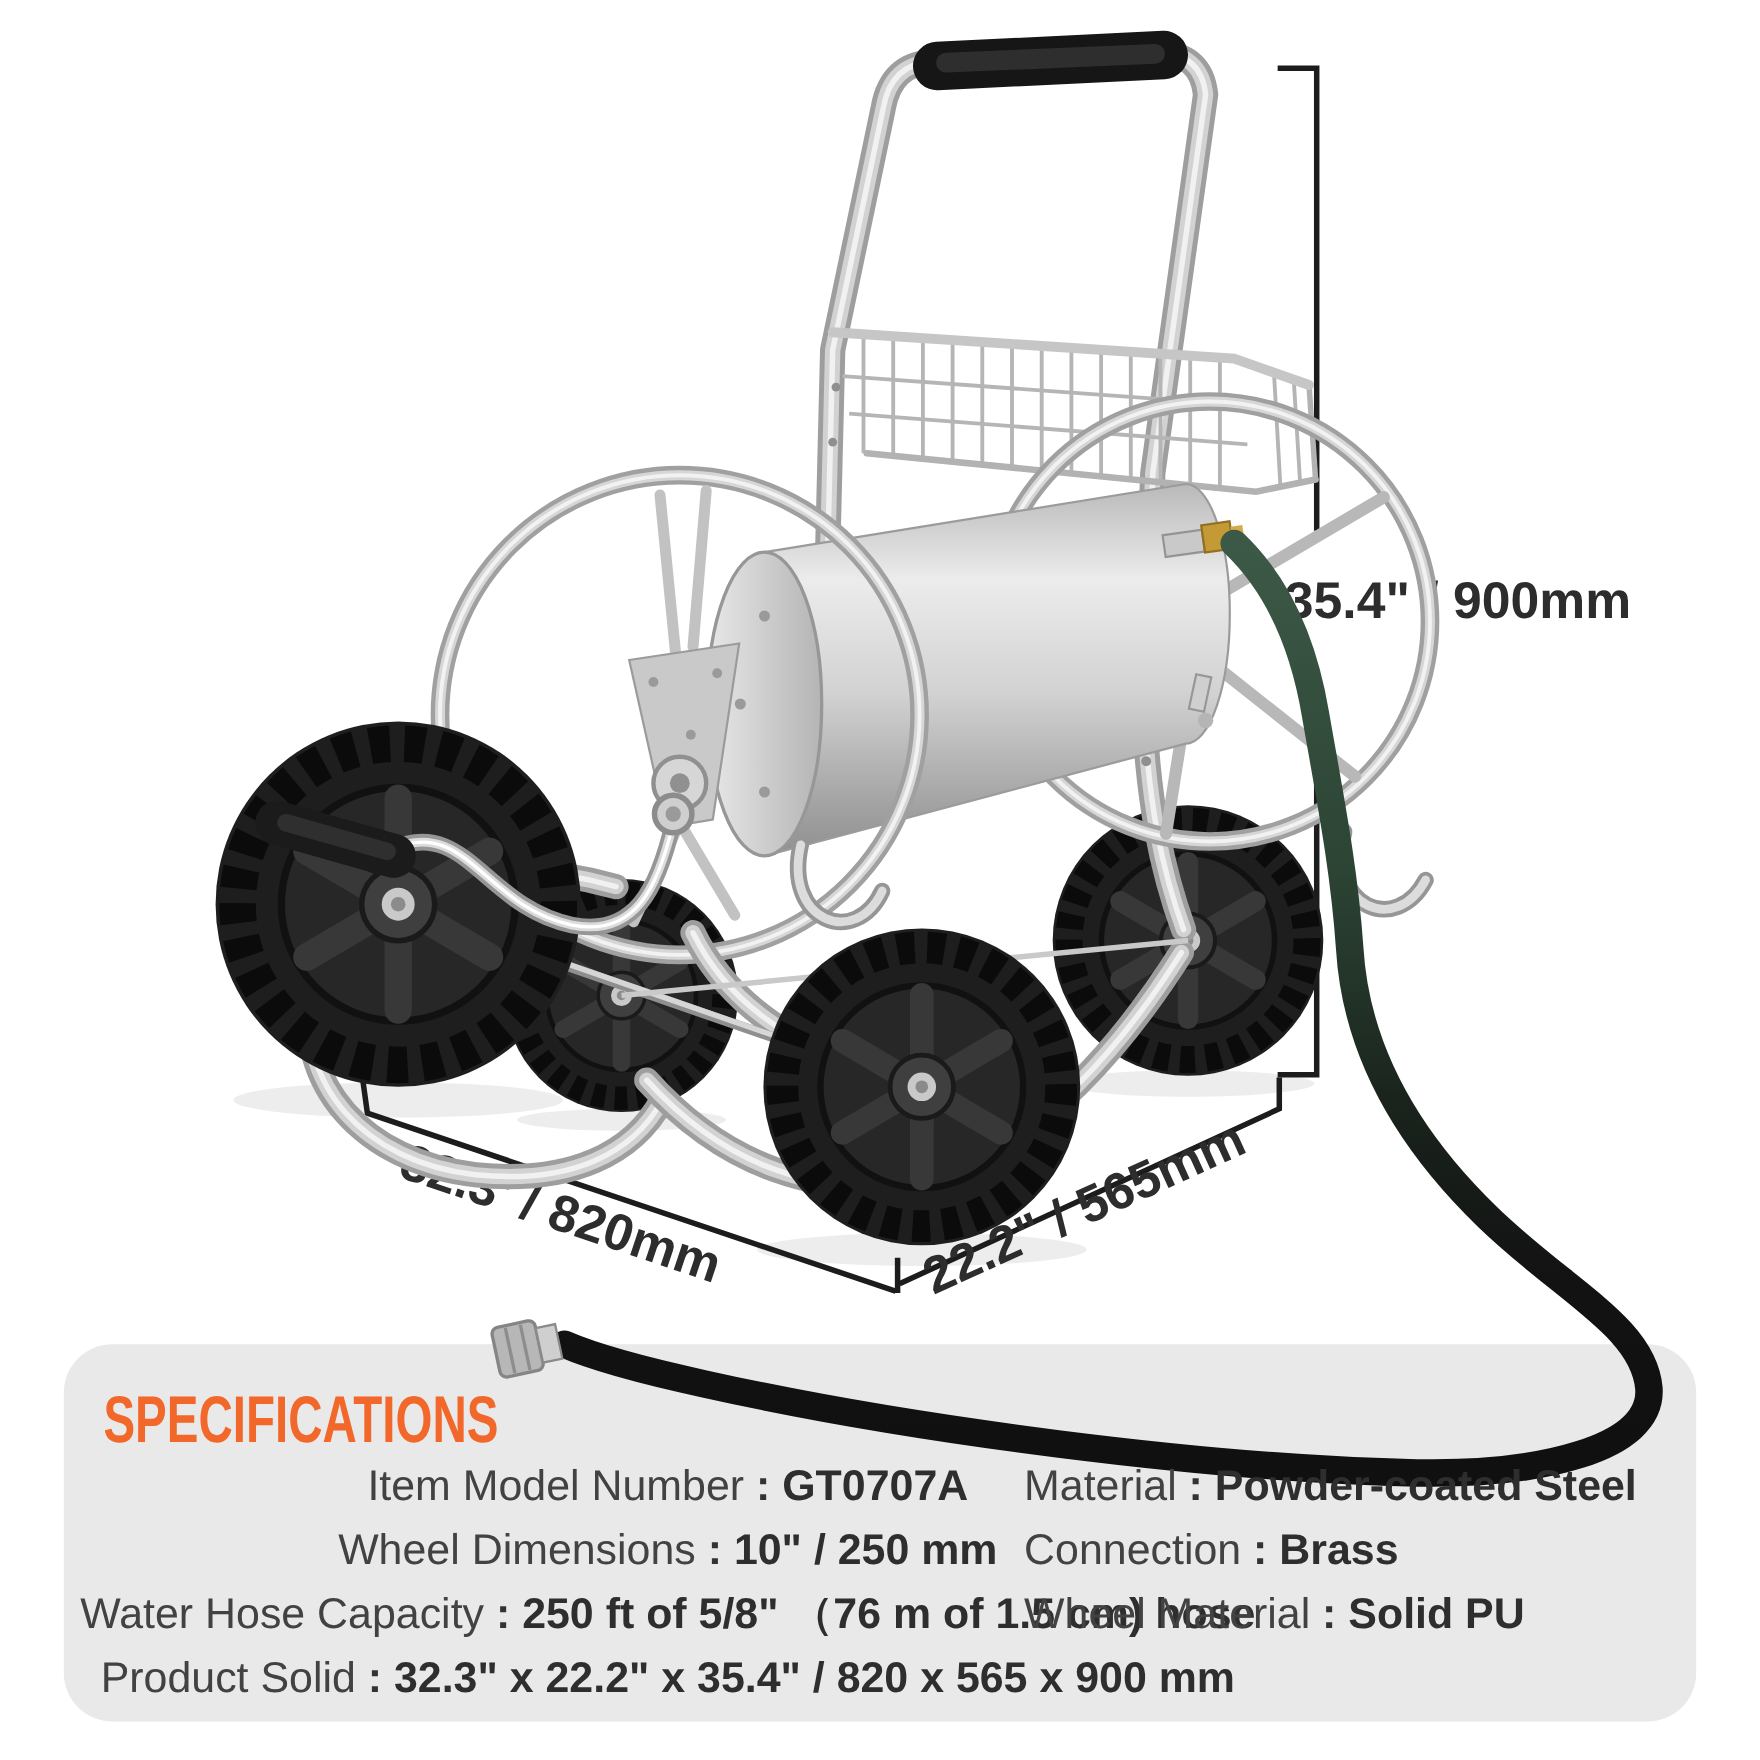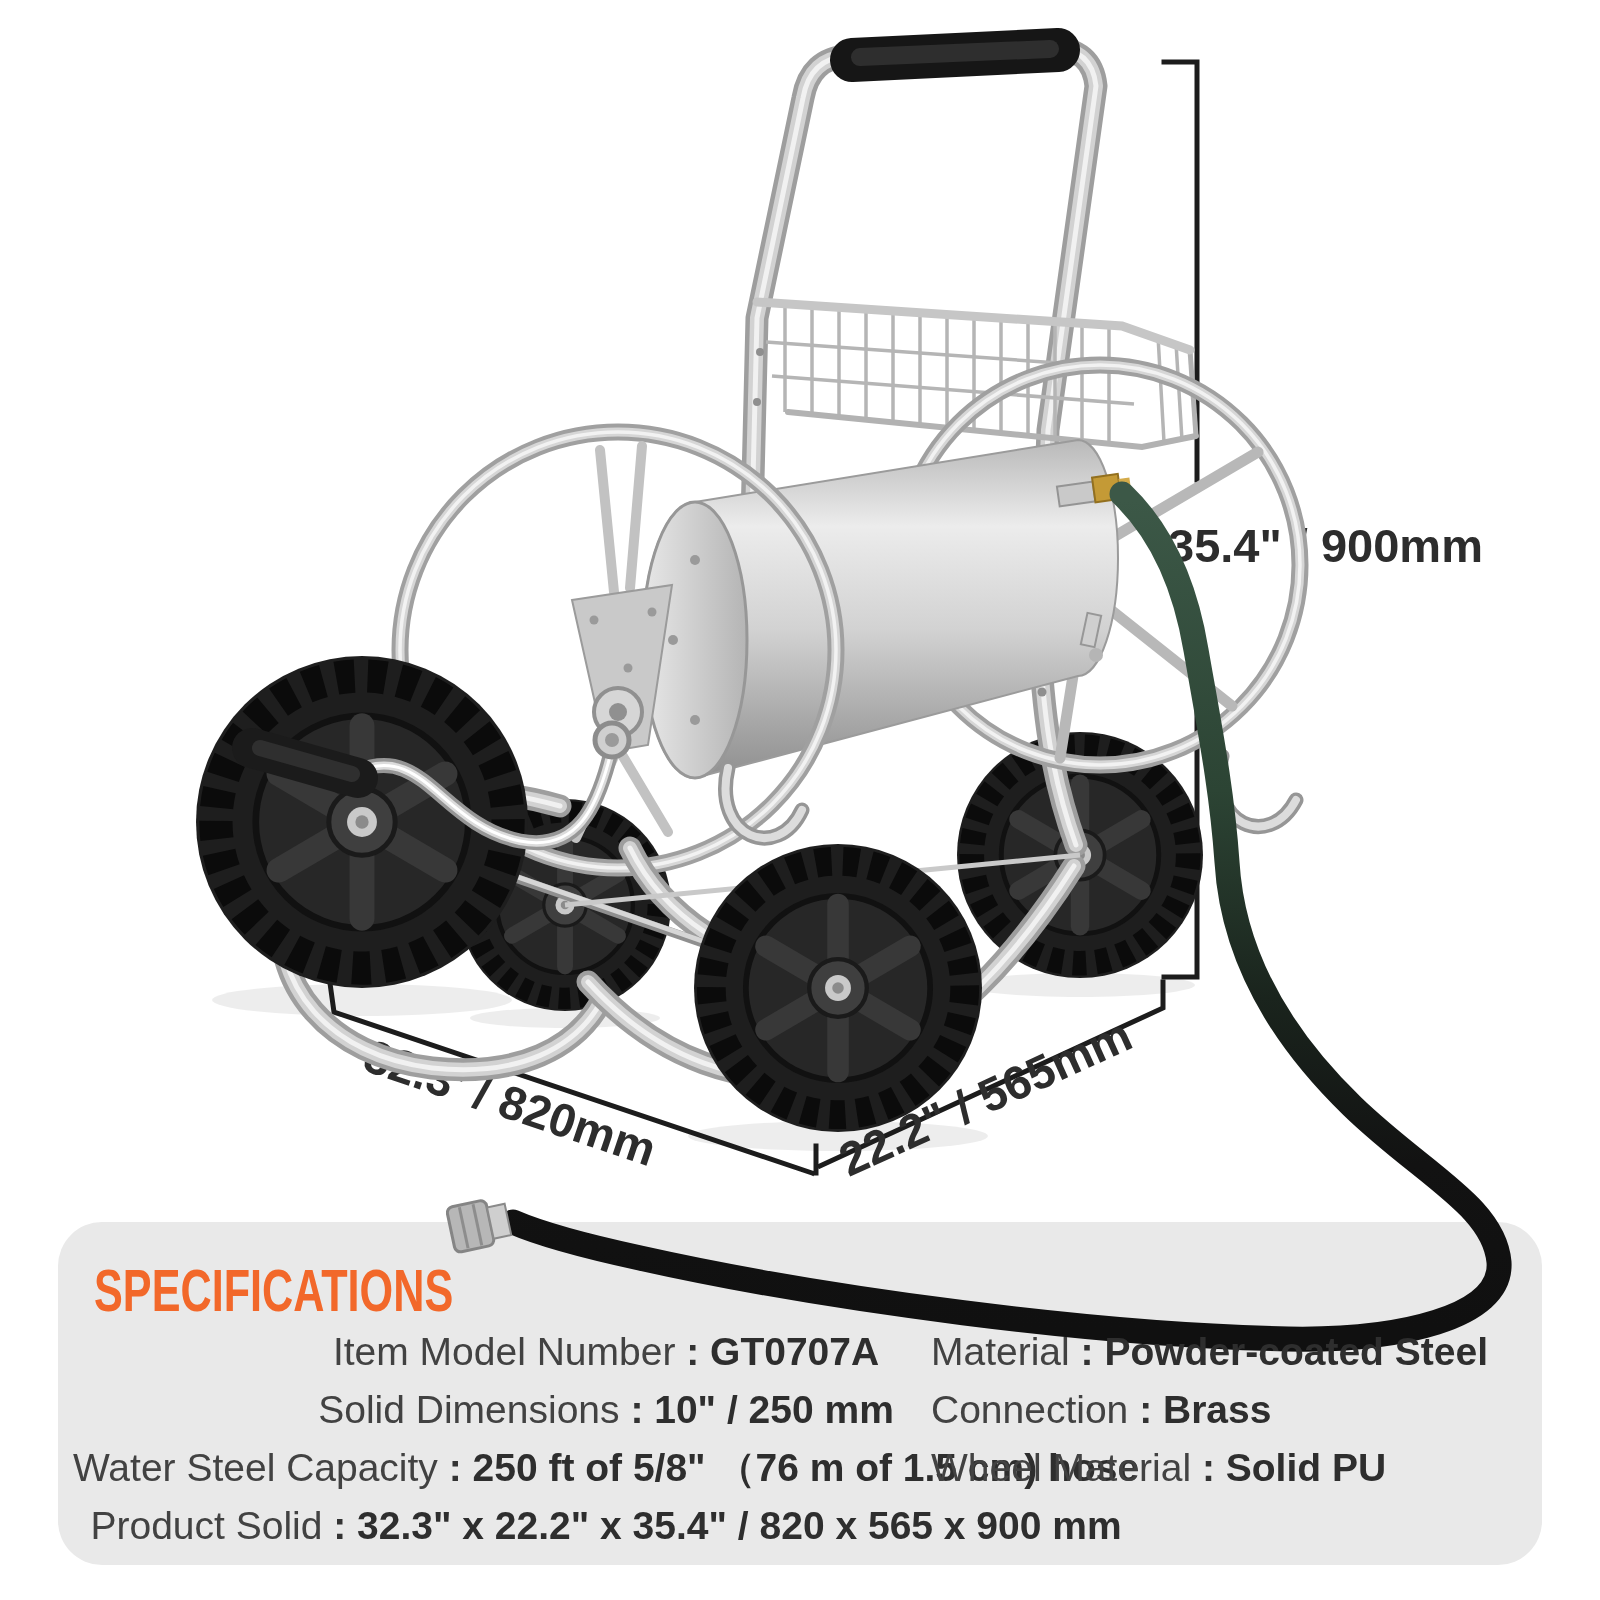--- a/index.html
+++ b/index.html
@@ -240,24 +240,24 @@
 </svg>
 
 <div class="spec">
   <div class="spec-heading">SPECIFICATIONS</div>
 
   <div class="col col-left">
     <div class="row">
       <span class="lbl">Item Model Number</span><span class="sep"> : </span><span class="val">GT0707A</span>
     </div>
     <div class="row">
-      <span class="lbl">Solid Dimensions</span><span class="sep"> : </span><span class="val">10" / 250 mm</span>
-    </div>
-    <div class="row">
-      <span class="lbl">Water Steel Capacity</span><span class="sep"> : </span><span class="val">250 ft of 5/8" （76 m of 1.5 cm) hose</span>
+      <span class="lbl">Wheel Dimensions</span><span class="sep"> : </span><span class="val">10" / 250 mm</span>
+    </div>
+    <div class="row">
+      <span class="lbl">Water Hose Capacity</span><span class="sep"> : </span><span class="val">250 ft of 5/8" （76 m of 1.5 cm) hose</span>
     </div>
     <div class="row">
       <span class="lbl">Product Solid</span><span class="sep"> : </span><span class="val">32.3" x 22.2" x 35.4" / 820 x 565 x 900 mm</span>
     </div>
   </div>
 
   <div class="col col-right">
     <div class="row">
       <span class="lbl">Material</span><span class="sep"> : </span><span class="val">Powder-coated Steel</span>
     </div>

